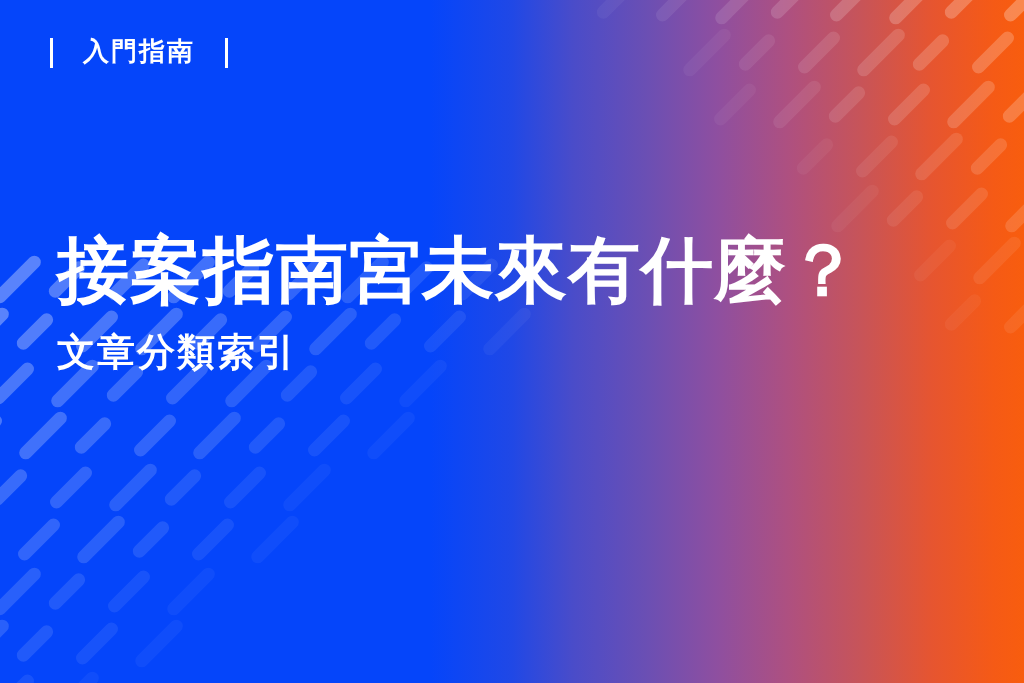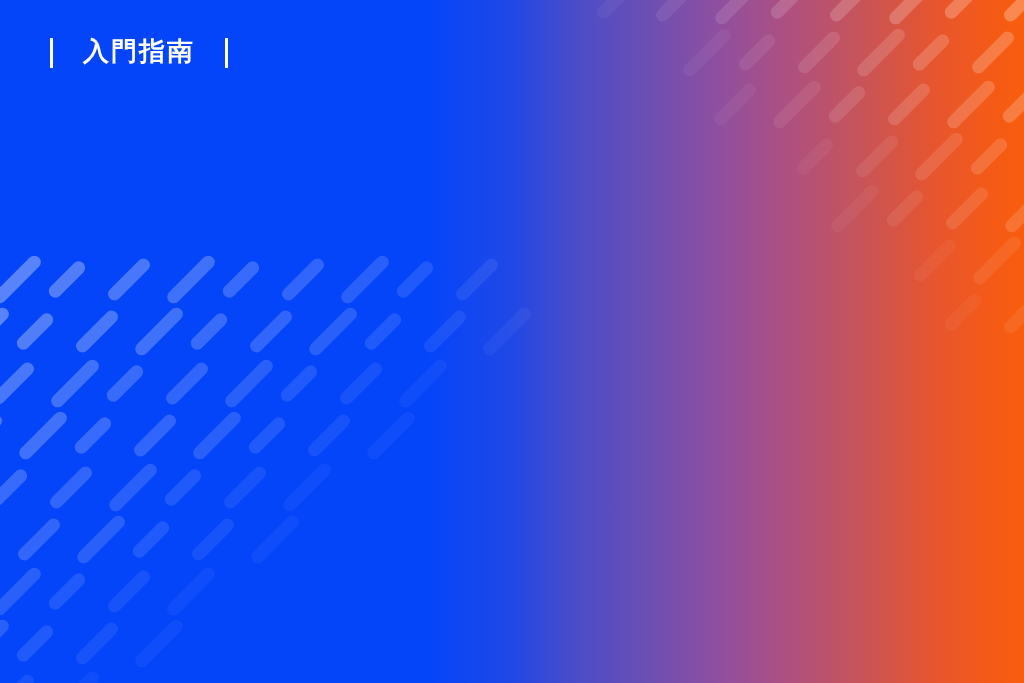--- a/index.html
+++ b/index.html
@@ -216,16 +216,18 @@
       <span class="cap" style="width: 62px; left: 174px; top: 416px; background: rgba(255, 255, 255, 0.047);"></span>
     </div>
 
   <div class="badge">
     <span class="bar"></span>
     <span class="badge-text">入門指南</span>
     <span class="bar"></span>
   </div>
 
   <div class="headline-block">
+    <div class="headline">接案指南宮未來有什麼？</div>
+    <div class="subtitle">文章分類索引</div>
   </div>
 
 
 </div>
 
 </body></html>

